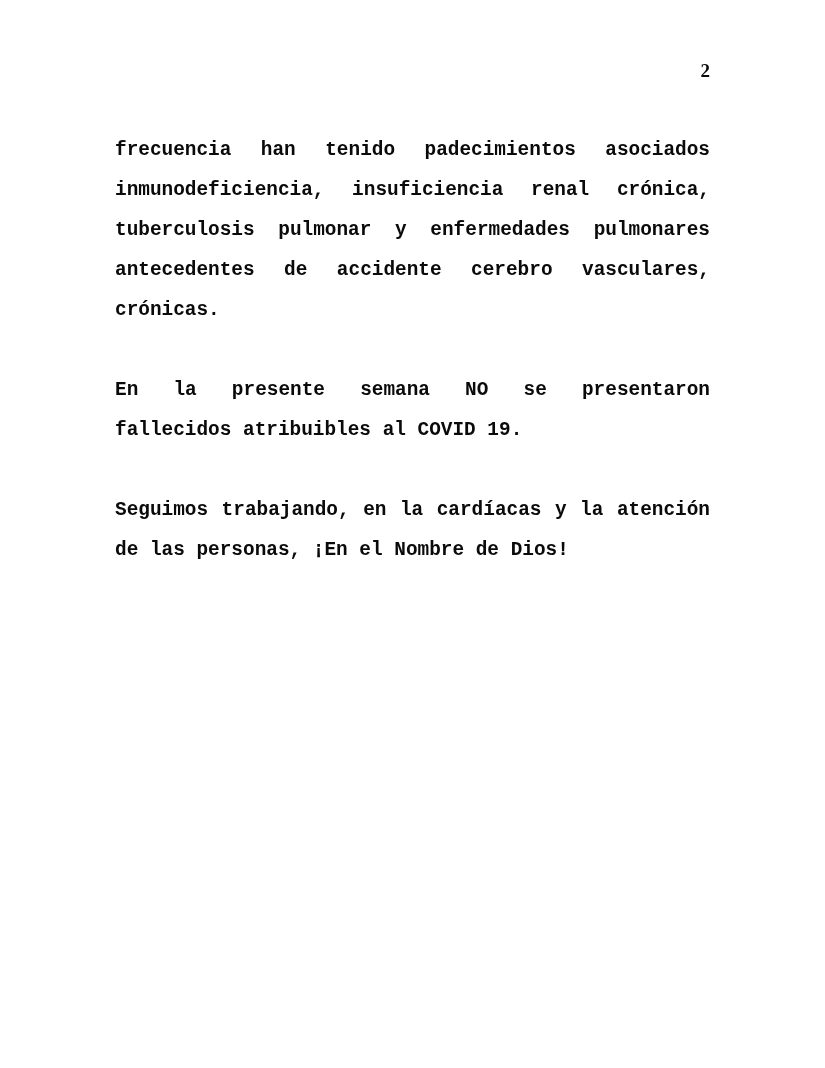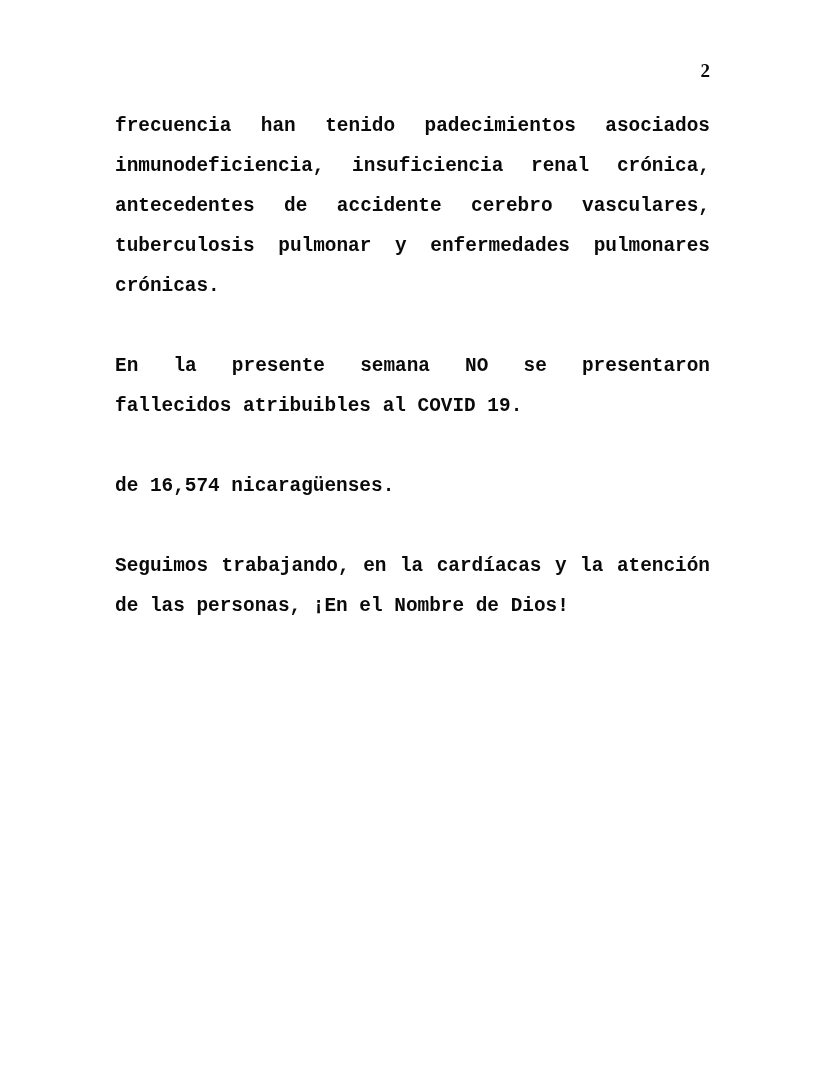--- a/index.html
+++ b/index.html
@@ -19,21 +19,21 @@
     width: 595px;
     text-align: right;
     font-family: "Liberation Serif", serif;
     font-weight: bold;
     font-size: 19px;
     line-height: 22px;
     color: #0a0a0a;
   }
   .document-body {
     position: absolute;
-    top: 106px;
+    top: 130px;
     left: 115px;
     width: 595px;
     font-family: "Liberation Mono", "DejaVu Sans Mono", monospace;
     font-weight: bold;
     font-size: 19.4px;
     line-height: 40px;
     color: #0a0a0a;
   }
   .paragraph { margin-bottom: 40px; }
   .line {
@@ -49,29 +49,28 @@
 </style>
 </head>
 <body>
 
 <div class="page">
   <div class="page-number">2</div>
   <div class="document-body">
       <div class="paragraph">
         <div class="line">frecuencia han tenido padecimientos asociados</div>
         <div class="line">inmunodeficiencia, insuficiencia renal crónica,</div>
+        <div class="line">tuberculosis pulmonar y enfermedades pulmonares</div>
         <div class="line">antecedentes de accidente cerebro vasculares,</div>
-        <div class="line">tuberculosis pulmonar y enfermedades pulmonares</div>
         <div class="line last">crónicas.</div>
       </div>
       <div class="paragraph">
         <div class="line">En la presente semana NO se presentaron</div>
         <div class="line last">fallecidos atribuibles al COVID 19.</div>
       </div>
       <div class="paragraph">
-        <div class="line last">de 16,574 nicaragüenses.</div>
       </div>
       <div class="paragraph">
         <div class="line">Seguimos trabajando, en la cardíacas y la atención</div>
         <div class="line last">de las personas, ¡En el Nombre de Dios!</div>
       </div>
     </div>
 </div>
 
 </body></html>

